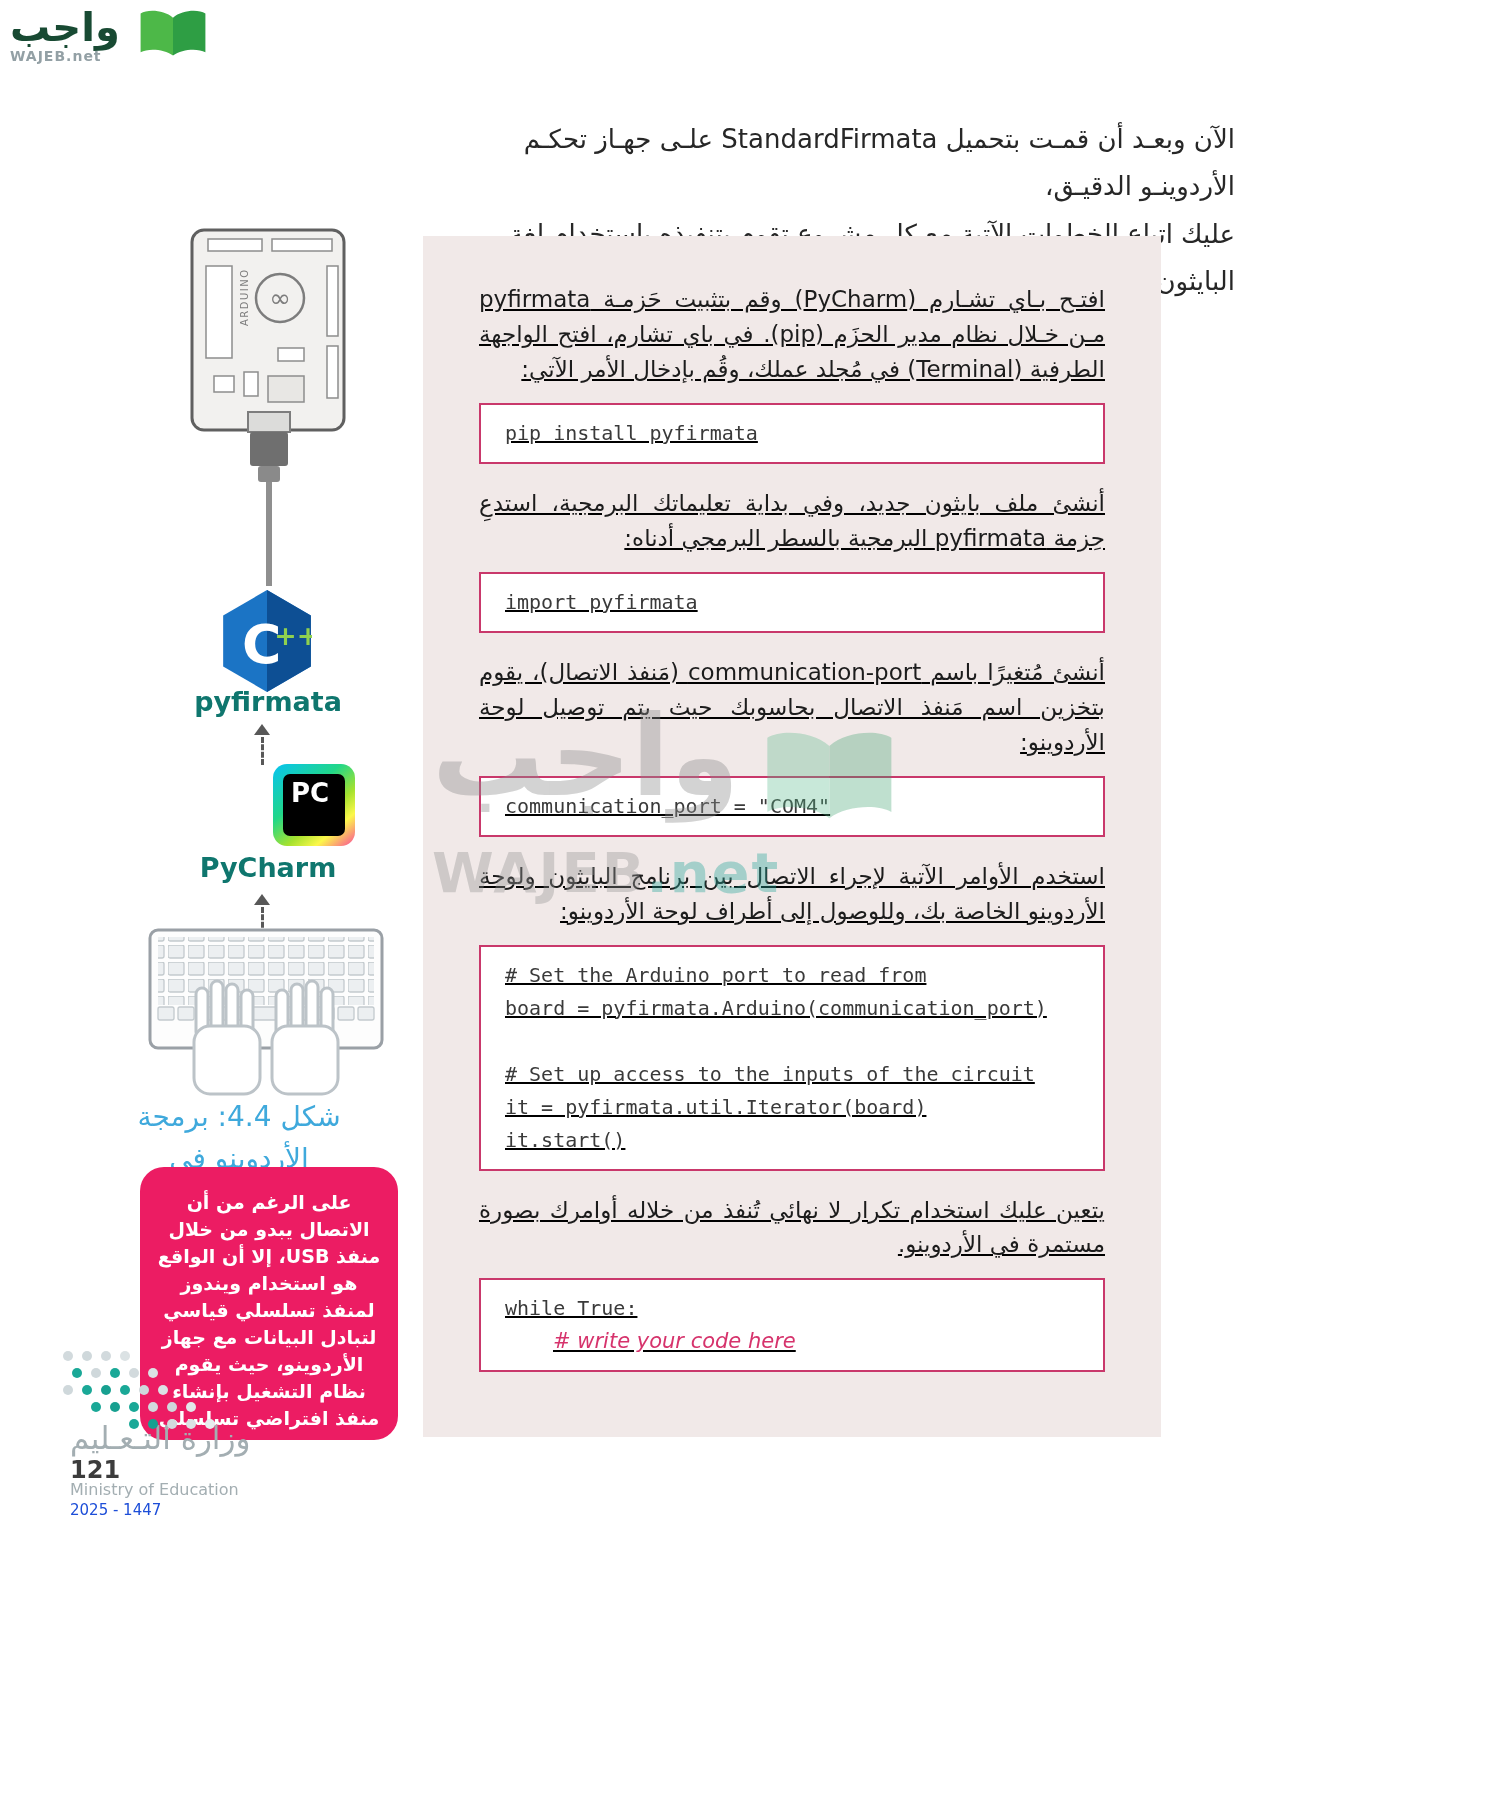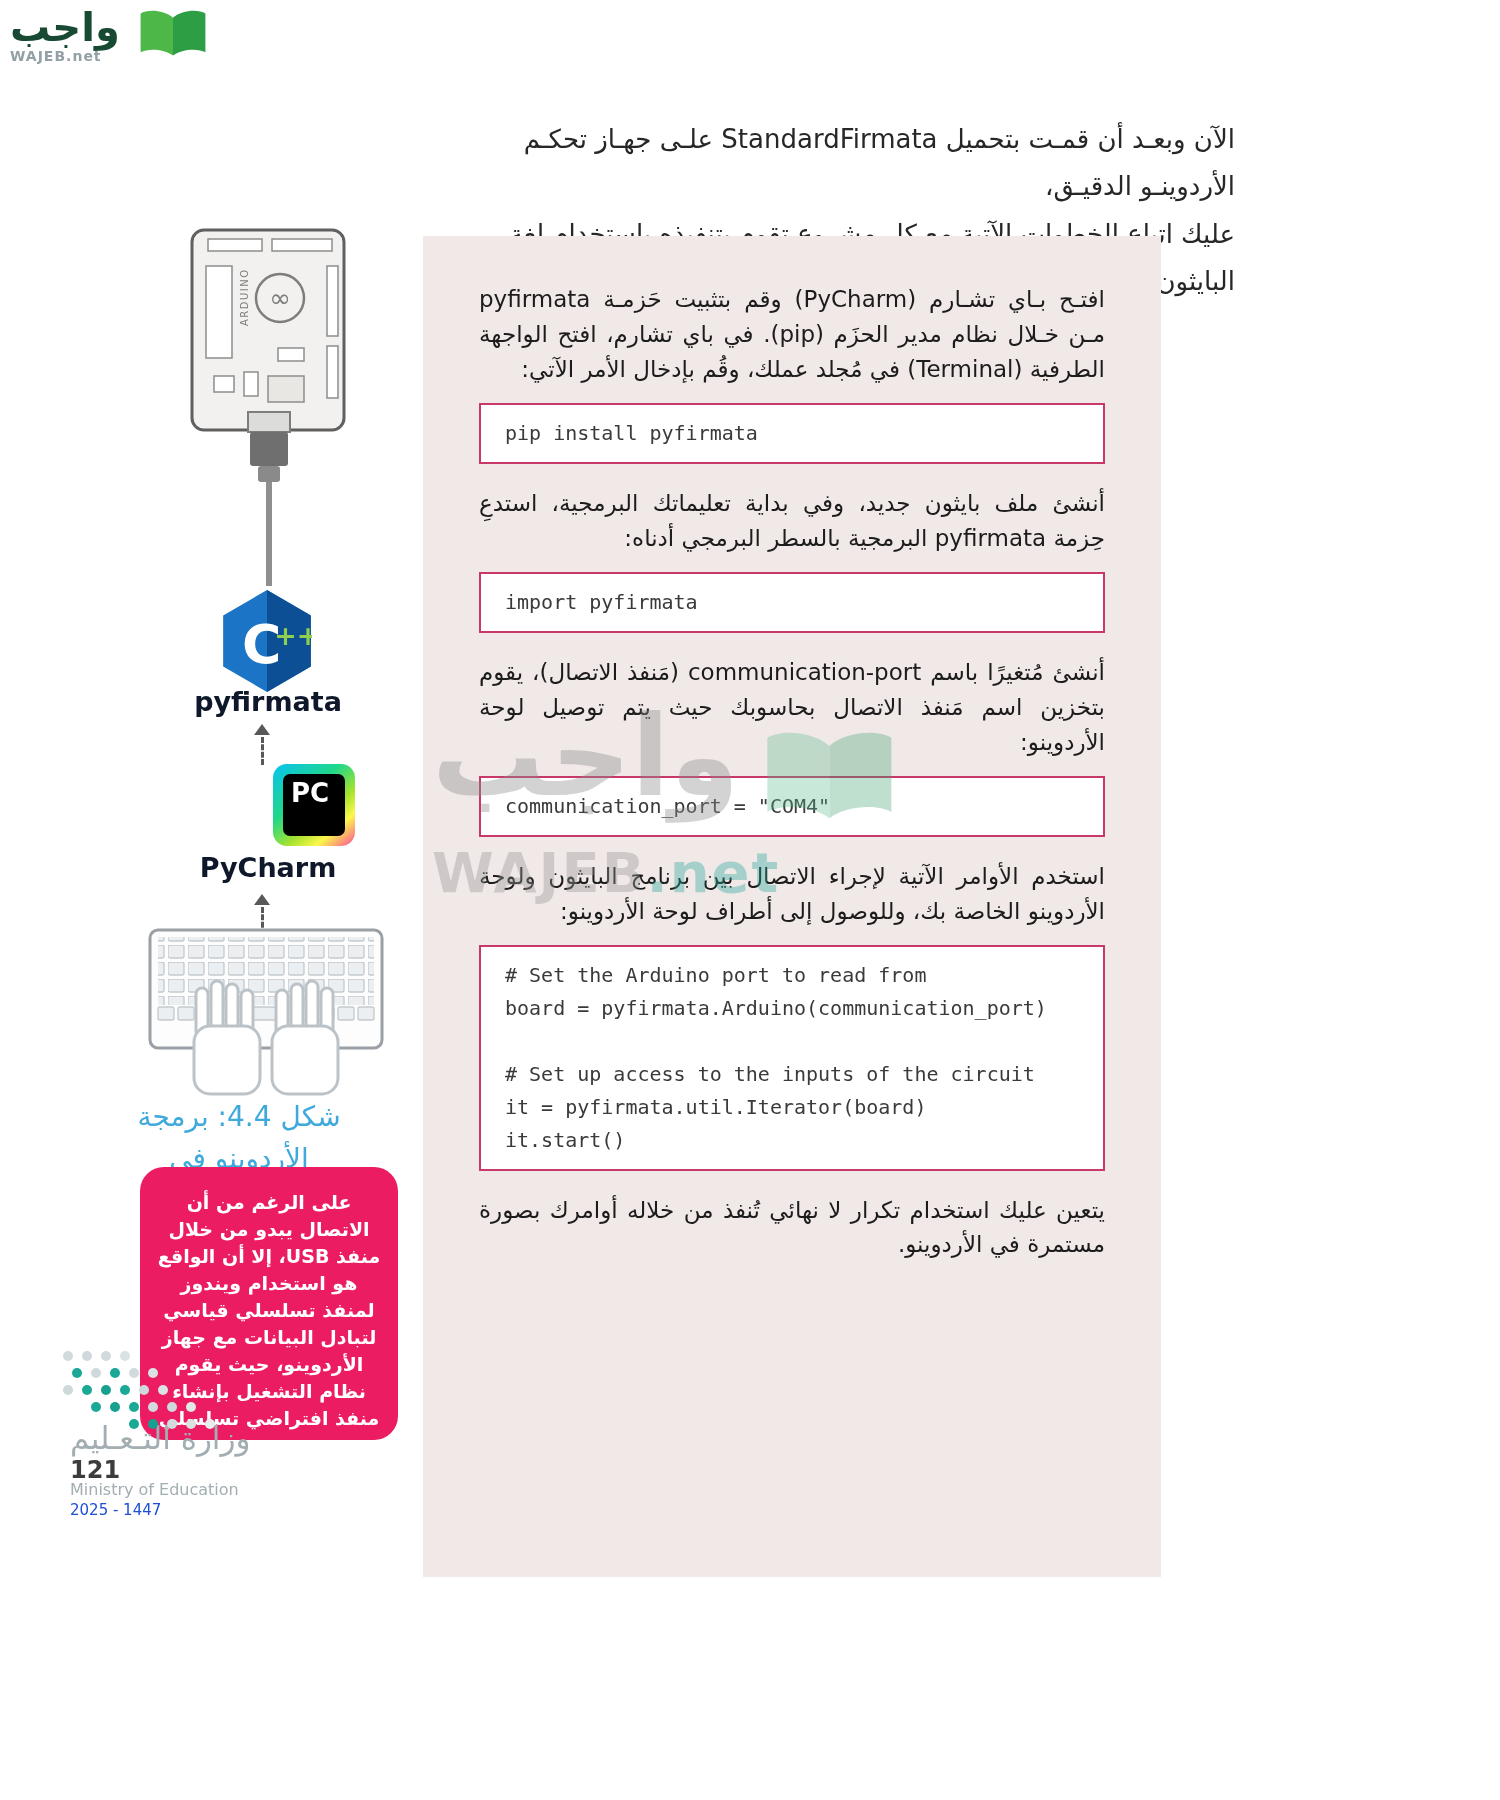--- a/index.html
+++ b/index.html
@@ -17,36 +17,36 @@
   .brand-col { display: flex; flex-direction: column; align-items: flex-start; }
   .brand-ar { font-size: 40px; font-weight: bold; color: #184a33; line-height: 1.05; }
   .brand-en { font-size: 14px; color: #93a0a5; letter-spacing: 1px; font-weight: bold; }
   .logo-book { width: 78px; height: 54px; margin-top: 2px; }
 
   
   .intro { left: 455px; top: 116px; width: 780px; direction: rtl; text-align: right;
            font-size: 26px; line-height: 1.82; color: #272727; }
 
   
-  .panel { left: 423px; top: 236px; width: 738px; height: 1341px;
-           background: #f1e9e8; padding: 46px 56px 24px; overflow: hidden; }
+  .panel { left: 423px; top: 236px; width: 738px; height: 1201px;
+           background: #f1e9e8; padding: 46px 56px 24px; overflow: hidden; text-decoration: underline; }
   .step-text { direction: rtl; text-align: justify; text-align-last: right;
                font-size: 23px; line-height: 1.52; color: #1c1c1c; margin-bottom: 16px; }
   .code-box { background: #ffffff; border: 2px solid #c9386b; padding: 12px 24px;
               margin-bottom: 22px; direction: ltr; text-align: left; }
   .code-line { font-family: "DejaVu Sans Mono", monospace; font-size: 20px;
                color: #3a3a3a; line-height: 33px; min-height: 33px; white-space: pre; }
   .code-comment { font-family: "DejaVu Sans", sans-serif; font-style: italic;
                   font-size: 21px; color: #d6336c; line-height: 33px; padding-left: 48px; }
 
   
   .arduino-wrap { left: 186px; top: 226px; width: 166px; height: 360px; }
   .cpp-wrap { left: 222px; top: 590px; width: 90px; height: 102px; }
   .fig-label { left: 168px; width: 200px; text-align: center; font-weight: bold;
-               font-size: 27px; color: #0f172a; }
+               font-size: 27px; color: #0f766e; }
   .pyfirmata-label { top: 686px; }
   .pycharm-label { top: 852px; }
   .dotted-arrow { display: flex; flex-direction: column; align-items: center; }
   .arrow-head { width: 0; height: 0; border: 8px solid transparent;
                 border-bottom: 11px solid #585858; margin-bottom: 2px; }
   .arrow-line { width: 0; height: 28px; border-left: 3px dashed #585858; }
   .arrow-1 { left: 254px; top: 716px; }
   .arrow-2 { left: 254px; top: 886px; }
   .pycharm-logo { left: 225px; top: 764px; width: 82px; height: 82px; border-radius: 14px;
                   background: linear-gradient(140deg, #07c3f2 0%, #21d789 38%, #a6e22e 62%, #fcf84a 78%, #fa4b9a 100%);
@@ -119,20 +119,24 @@
   <div class="code-box">
     <div class="code-line"># Set the Arduino port to read from</div>
     <div class="code-line">board = pyfirmata.Arduino(communication_port)</div>
     <div class="code-line"></div>
     <div class="code-line"># Set up access to the inputs of the circuit</div>
     <div class="code-line">it = pyfirmata.util.Iterator(board)</div>
     <div class="code-line">it.start()</div>
   </div>
 
   <div class="step-text">يتعين عليك استخدام تكرار لا نهائي تُنفذ من خلاله أوامرك بصورة مستمرة في الأردوينو.</div>
+  <div class="code-box">
+    <div class="code-line">while True:</div>
+    <div class="code-comment"># write your code here</div>
+  </div>
 
 </div>
 
 <svg class="abs arduino-wrap" viewBox="0 0 166 360">
   <rect x="6" y="4" width="152" height="200" rx="12" fill="#f2f1ef" stroke="#606060" stroke-width="3"></rect>
   <g fill="#ffffff" stroke="#8d8d8d" stroke-width="1.5">
     <rect x="22" y="13" width="54" height="12"></rect>
     <rect x="86" y="13" width="60" height="12"></rect>
     <rect x="141" y="40" width="11" height="70"></rect>
     <rect x="141" y="120" width="11" height="52"></rect>

